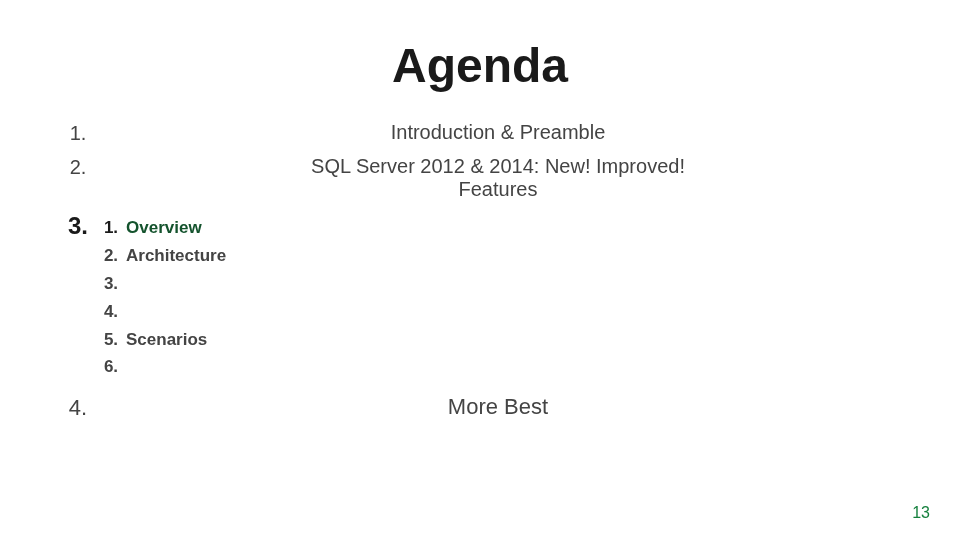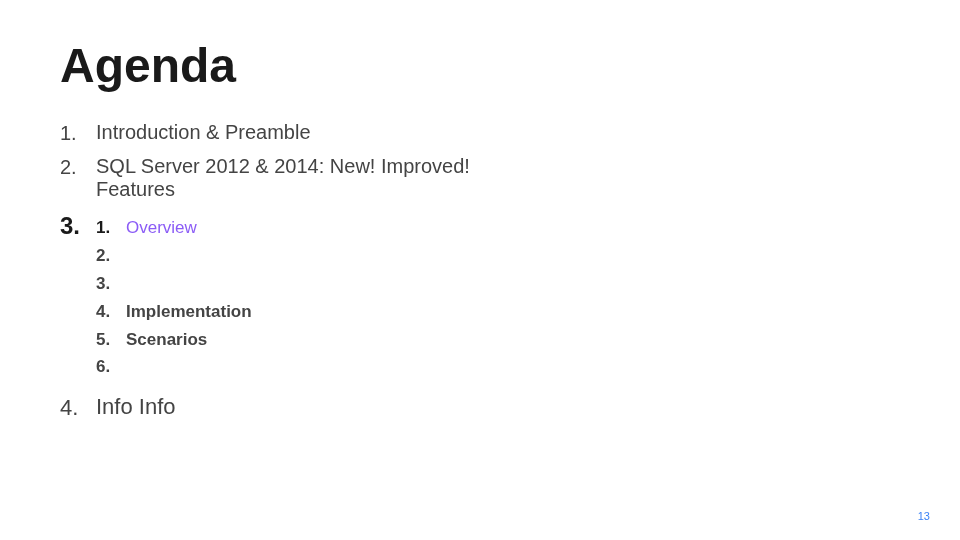--- a/index.html
+++ b/index.html
@@ -16,20 +16,21 @@
       color: #222222;
       overflow: hidden;
       position: relative;
     }
 
     .slide {
       width: 960px;
       height: 540px;
       padding: 40px 60px 14px 60px;
       position: relative;
+      text-align: center;
     }
 
     .slide-title {
       font-size: 48px;
       font-weight: 700;
       color: #1a1a1a;
       margin-bottom: 28px;
       line-height: 1.1;
     }
 
@@ -86,30 +87,30 @@
       font-size: 17px;
       color: #444444;
     }
 
     .sub-list li.sub-active .sub-num {
       font-weight: 700;
       color: #1a1a1a;
     }
 
     .sub-list li.sub-active .sub-text {
-      font-weight: 400;
-      color: #8b5cf6;
+      font-weight: 700;
+      color: #14532d;
     }
 
     .page-number {
       position: absolute;
       bottom: 18px;
       right: 30px;
-      font-size: 11px;
-      color: #3b82f6;
+      font-size: 16px;
+      color: #15803d;
     }
 
     .item-text {
       flex: 1;
     }
   </style>
 </head>
 <body>
 
 <div class="slide">
@@ -127,38 +128,38 @@
     <li class="active">
       <span class="num">3.</span>
       <div class="item-text">
         <ul class="sub-list">
           <li class="sub-active">
             <span class="sub-num">1.</span>
             <span class="sub-text">Overview</span>
           </li>
           <li>
             <span class="sub-num">2.</span>
+            <span class="sub-text">Architecture</span>
           </li>
           <li>
             <span class="sub-num">3.</span>
           </li>
           <li>
             <span class="sub-num">4.</span>
-            <span class="sub-text">Implementation</span>
           </li>
           <li>
             <span class="sub-num">5.</span>
             <span class="sub-text">Scenarios</span>
           </li>
           <li>
             <span class="sub-num">6.</span>
           </li>
         </ul>
       </div>
     </li>
     <li>
       <span class="num" style="font-size:22px;">4.</span>
-      <span class="item-text" style="font-size:22px;">Info Info</span>
+      <span class="item-text" style="font-size:22px;">More Best</span>
     </li>
   </ul>
 
   <div class="page-number">13</div>
 </div>
 
 </body></html>

